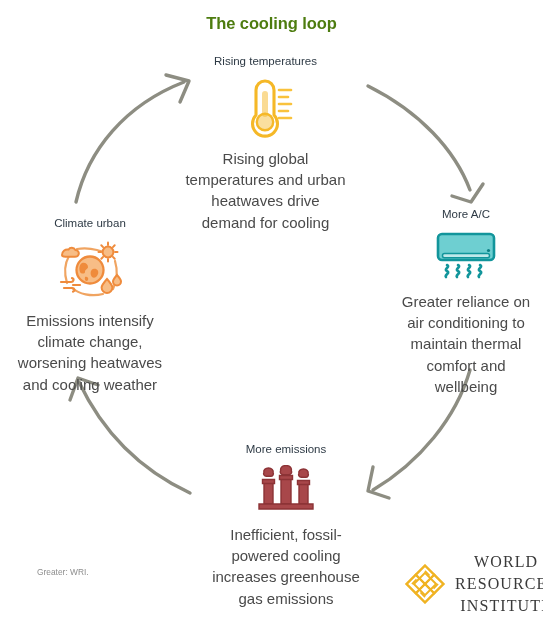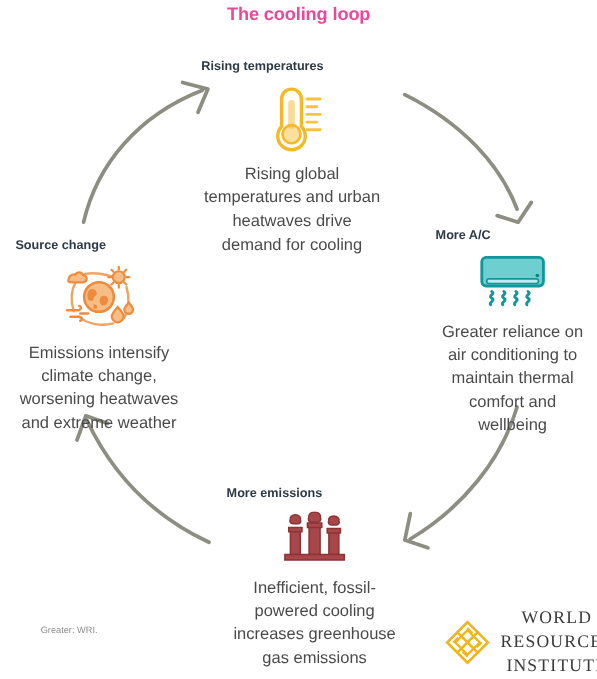--- a/index.html
+++ b/index.html
@@ -7,36 +7,36 @@
     width:543px; height:617px;
     background:#ffffff;
     font-family:"Liberation Sans", sans-serif;
     overflow:hidden;
     position:relative;
   }
   #canvas { position:absolute; inset:0; }
 
   .title {
     position:absolute;
-    left:0; right:0; top:4px;
+    left:0; right:0; top:14px;
     text-align:center;
     font-size:16.5px;
     font-weight:bold;
-    color:#ec4899;
+    color:#4d7c0f;
     letter-spacing:-0.1px;
   }
 
   .arrows { position:absolute; inset:0; pointer-events:none; }
 
   .node { position:absolute; }
   .node-title {
     font-size:11.5px;
-    font-weight:bold;
+    font-weight:normal;
     color:#2e3a45;
-    text-align:left;
+    text-align:center;
     line-height:1.2;
   }
   .node-icon {
     display:flex;
     align-items:center;
     justify-content:center;
     margin:8px auto 0;
   }
   .node-body {
     font-size:15px;
@@ -180,21 +180,21 @@
                    h-4.6 c-2 0 -3.3 -2.1 -2.3 -3.7 c-0.6 -2.4 1.4 -4.5 4.6 -4.5 z"></path>
 
           <path d="M4 39 h54 v5 h-54 z"></path>
         </g>
       </svg>
     </div>
     <div class="node-body">Inefficient, fossil-powered cooling increases greenhouse gas emissions</div>
   </div>
 
   <div class="node" id="node-climate">
-    <div class="node-title">Source change</div>
+    <div class="node-title">Climate urban</div>
     <div class="node-icon">
       <svg width="70" height="62" viewBox="0 0 70 62">
 
         <g fill="none" stroke="#f0a461" stroke-width="2.2" stroke-linecap="round">
           <path d="M22 10 C36 8 50 12 55 18"></path>
           <path d="M60 22 C63 32 62 42 58 50"></path>
           <path d="M48 55 C36 58 24 55 17 49"></path>
           <path d="M12 44 C9 34 10 24 14 17"></path>
         </g>
 
@@ -232,21 +232,21 @@
         </g>
 
         <g fill="#f7bd86" stroke="#ef8b3c" stroke-width="2">
           <path d="M52 40 c3.8 4.3 5.4 6.4 5.4 8.6 a5.4 5.4 0 0 1 -10.8 0
                    c0 -2.2 1.6 -4.3 5.4 -8.6 z"></path>
           <path d="M62 36 c2.8 3.2 4 4.8 4 6.4 a4 4 0 0 1 -8 0
                    c0 -1.6 1.2 -3.2 4 -6.4 z"></path>
         </g>
       </svg>
     </div>
-    <div class="node-body">Emissions intensify climate change, worsening heatwaves and extreme weather</div>
+    <div class="node-body">Emissions intensify climate change, worsening heatwaves and cooling weather</div>
   </div>
 
   <div class="source">Greater: WRI.</div>
 
   <div class="wri-logo">
     <svg class="wri-mark" viewBox="0 0 64 64">
       <g stroke="#f0b323" stroke-width="3.1" fill="none" stroke-linejoin="miter">
 
         <rect x="20" y="20" width="24" height="24" transform="rotate(45 32 32)"></rect>
         <rect x="12" y="12" width="40" height="40" transform="rotate(45 32 32)"></rect>

